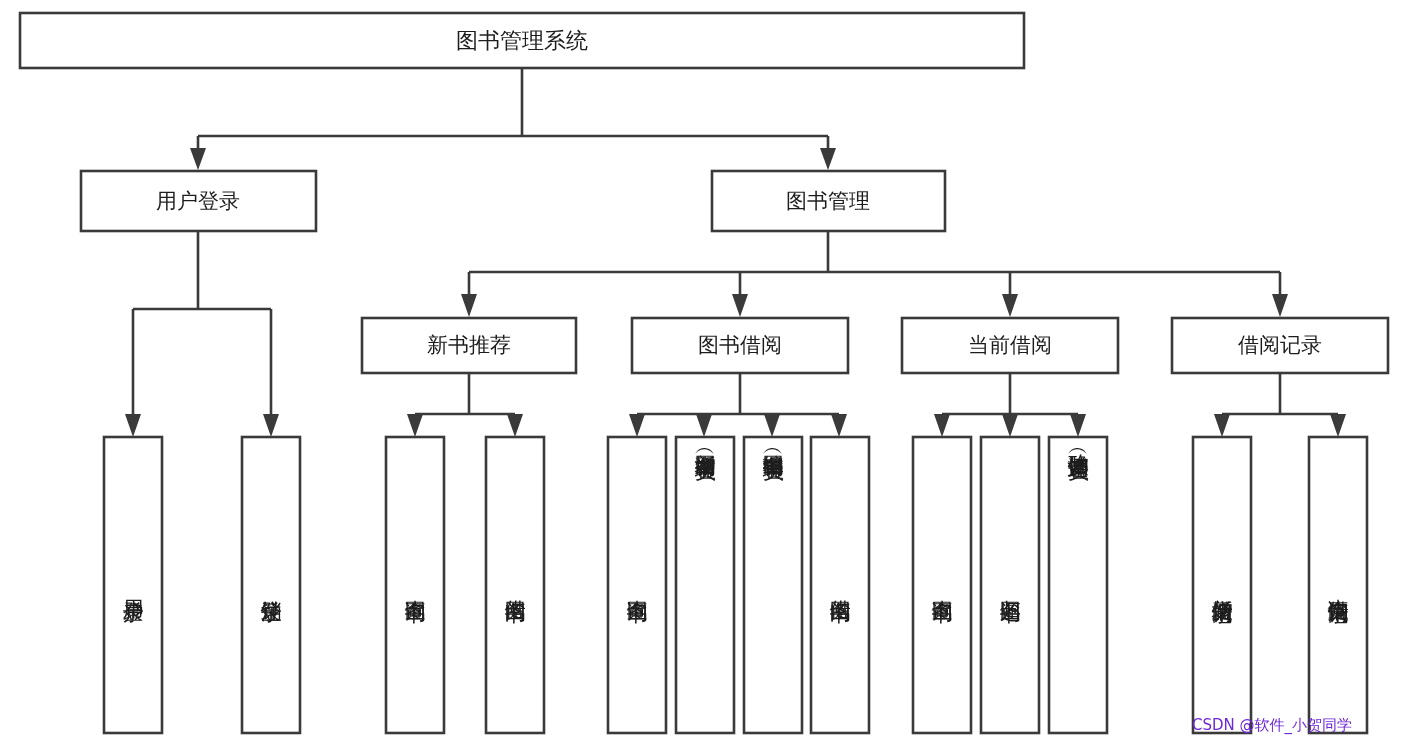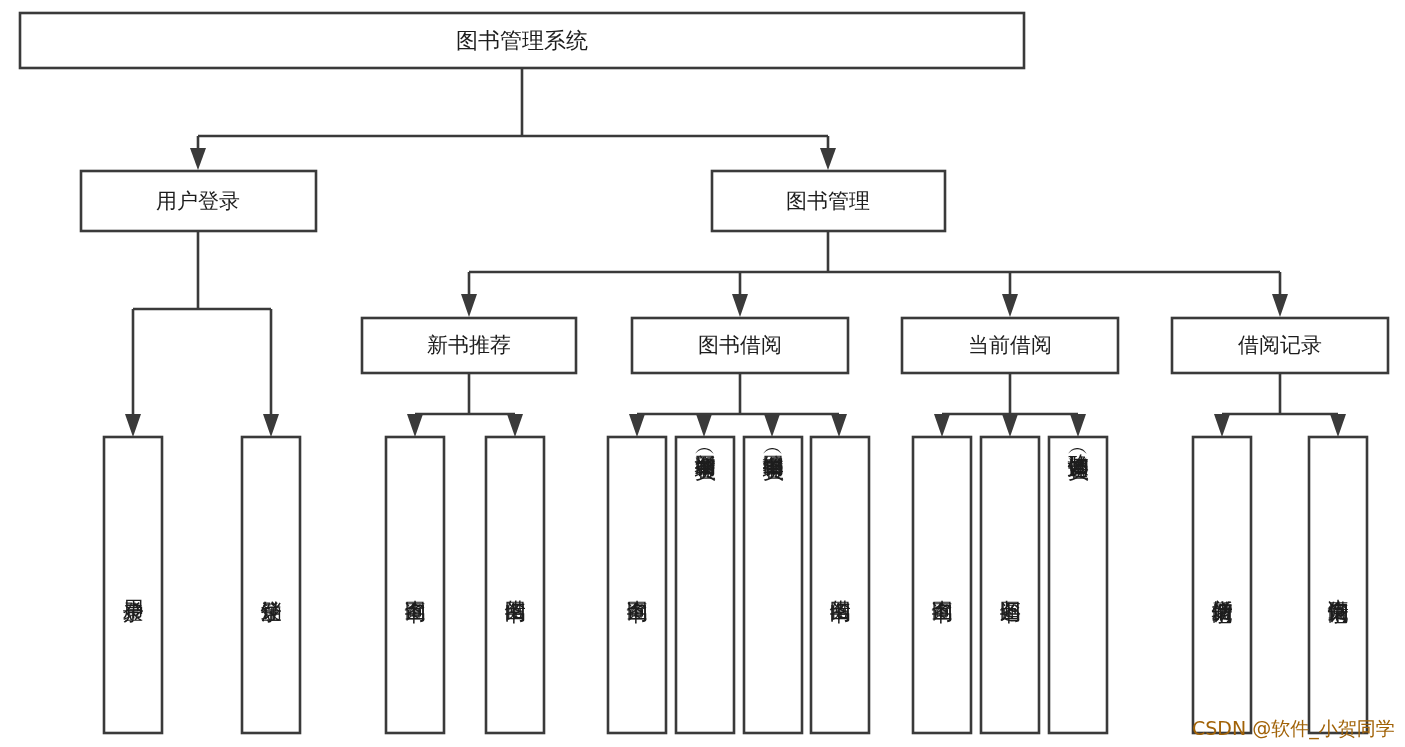--- a/index.html
+++ b/index.html
@@ -74,22 +74,22 @@
     writing-mode: vertical-rl;
     text-orientation: upright;
     white-space: nowrap;
     letter-spacing: 1px;
   }
   .watermark {
     position: absolute;
     left: 1192px;
     top: 716px;
     font-family: "DejaVu Sans", "Liberation Sans", sans-serif;
-    font-size: 19px;
-    color: #a16207;
+    font-size: 15px;
+    color: #6d28d9;
     white-space: nowrap;
     user-select: none;
   }
 </style>
 </head>
 <body>
 
 <div id="diagram-root">
 
   <svg class="diagram-canvas" viewBox="0 0 1405 747">

